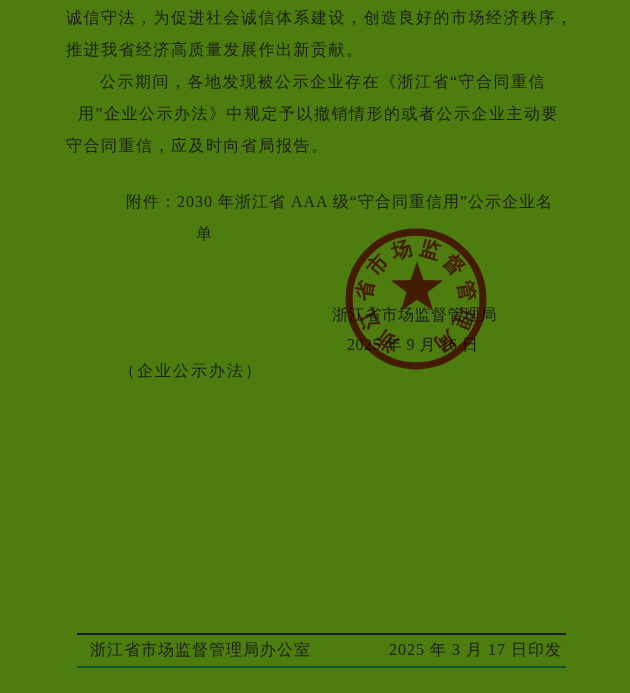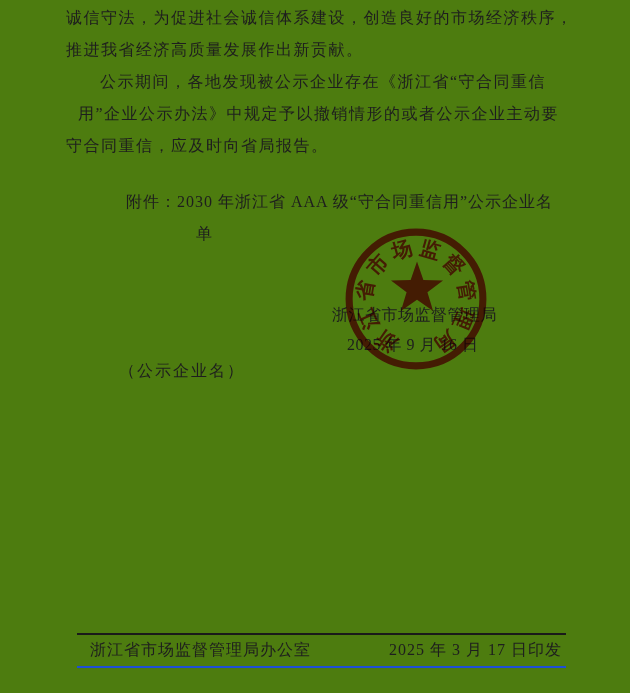--- a/index.html
+++ b/index.html
@@ -43,21 +43,21 @@
     mix-blend-mode: multiply;
     opacity: 0.93;
   }
   .footer {
     position: absolute;
     left: 77px;
     top: 633px;
     width: 489px;
     height: 35px;
     border-top: 2px solid #1a1a1a;
-    border-bottom: 2px solid #1d4ed8;
+    border-bottom: 2px solid #14532d;
     display: flex;
     justify-content: space-between;
     align-items: center;
     padding: 0 4px 0 13px;
   }
   .footer .ftext {
     font-size: 16px;
     letter-spacing: 1px;
     white-space: nowrap;
     color: #1e1e1e;
@@ -74,21 +74,21 @@
   <div class="tline l2">推进我省经济高质量发展作出新贡献。</div>
   <div class="tline l4">用”企业公示办法》中规定予以撤销情形的或者公示企业主动要</div>
   <div class="tline l5">守合同重信，应及时向省局报告。</div>
 
   <div class="tline a1">附件：2030 年浙江省 AAA 级“守合同重信用”公示企业名</div>
   <div class="tline a2">单</div>
 
   <div class="tline sig">浙江省市场监督管理局</div>
   <div class="tline date">2025 年 9 月 16 日</div>
 
-  <div class="tline note">（公示企业名）</div>
+  <div class="tline note">（企业公示办法）</div>
 
   <svg class="seal" viewBox="0 0 150 150" aria-hidden="true">
     <circle cx="75" cy="76" r="66" fill="none" stroke="#e0291d" stroke-width="7"></circle>
     <polygon fill="#e0291d" points="76,39 82.3,57.3 101.7,57.7 86.3,69.3 91.9,87.8 76,76.8 60.1,87.8 65.7,69.3 50.3,57.7 69.7,57.3"></polygon>
     <g font-family="Liberation Serif, DejaVu Serif, serif" font-size="20" font-weight="bold" fill="#e0291d">
       <text text-anchor="middle" transform="translate(49.8 112.0) rotate(-145)">浙</text>
       <text text-anchor="middle" transform="translate(34.4 93.0) rotate(-112.78)">江</text>
       <text text-anchor="middle" transform="translate(31.6 68.8) rotate(-80.56)">省</text>
       <text text-anchor="middle" transform="translate(42.1 46.7) rotate(-48.33)">市</text>
       <text text-anchor="middle" transform="translate(62.8 33.7) rotate(-16.11)">场</text>

